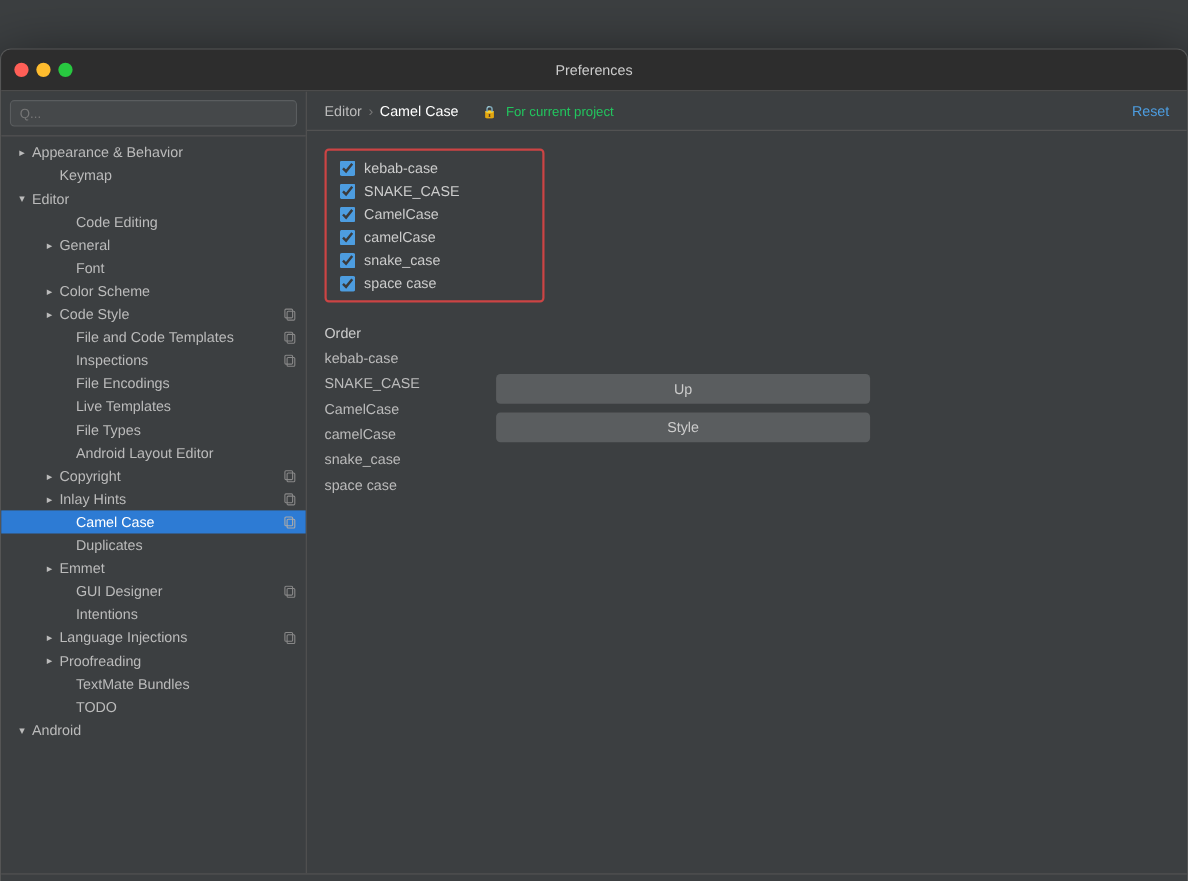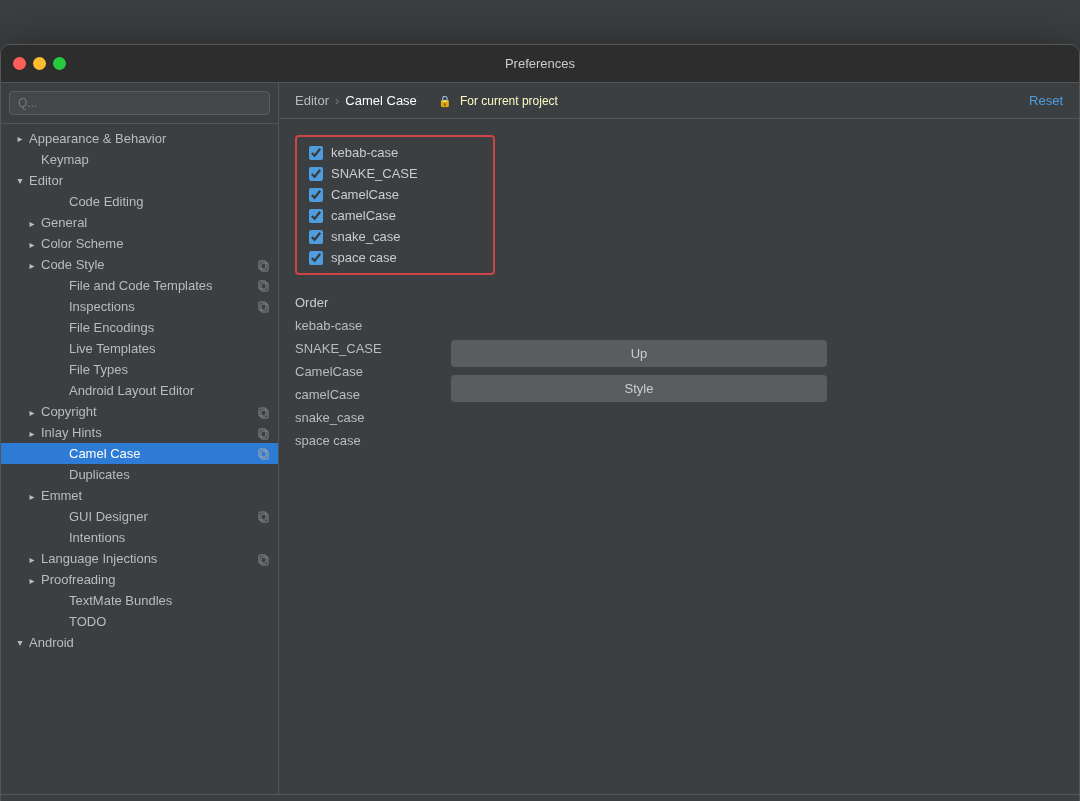--- a/index.html
+++ b/index.html
@@ -98,21 +98,21 @@
       color: #bbbbbb;
       font-size: 13px;
       position: relative;
       white-space: nowrap;
     }
     .tree-item.active {
       background: #2d7bd4;
       color: #ffffff;
     }
     .tree-item.indent-1 { padding-left: 12px; }
-    .tree-item.indent-2 { padding-left: 24px; align-items: flex-end; }
+    .tree-item.indent-2 { padding-left: 37px; }
     .tree-item.indent-3 { padding-left: 52px; }
     .tree-chevron {
       width: 14px;
       height: 14px;
       display: inline-flex;
       align-items: center;
       justify-content: center;
       margin-right: 2px;
       font-size: 10px;
       flex-shrink: 0;
@@ -144,21 +144,21 @@
       gap: 6px;
       flex: 1;
     }
     .breadcrumb-item {
       color: #bbbbbb;
       font-size: 13px;
     }
     .breadcrumb-separator { color: #777; }
     .breadcrumb-active { color: #ffffff; font-weight: 500; }
     .for-current-project {
-      color: #fef9c3;
+      color: #22c55e;
       font-size: 12px;
       margin-left: 16px;
     }
     .reset-btn {
       color: #4d9de0;
       font-size: 13px;
       cursor: pointer;
       margin-left: auto;
     }
     .panel-body {
@@ -215,21 +215,21 @@
       gap: 8px;
       margin-top: 24px;
     }
     .order-btn {
       background: #5a5d5f;
       border: none;
       border-radius: 4px;
       color: #cccccc;
       font-size: 13px;
       padding: 6px 0;
-      width: 376px;
+      width: 340px;
       cursor: pointer;
       text-align: center;
     }
     .bottom-bar {
       height: 50px;
       background: #3c3f41;
       border-top: 1px solid #555;
       display: flex;
       align-items: center;
       justify-content: space-between;
@@ -313,20 +313,24 @@
         <div class="tree-item indent-3">
           <span class="tree-chevron" style="width:14px;"></span>
           <span class="tree-label">Code Editing</span>
         </div>
 
         <div class="tree-item indent-2">
           <span class="tree-chevron right"></span>
           <span class="tree-label">General</span>
         </div>
 
+        <div class="tree-item indent-3">
+          <span class="tree-chevron" style="width:14px;"></span>
+          <span class="tree-label">Font</span>
+        </div>
 
         <div class="tree-item indent-2">
           <span class="tree-chevron right"></span>
           <span class="tree-label">Color Scheme</span>
         </div>
 
         <div class="tree-item indent-2">
           <span class="tree-chevron right"></span>
           <span class="tree-label">Code Style</span>
           <svg class="copy-icon-svg" viewBox="0 0 12 12" fill="#888">

